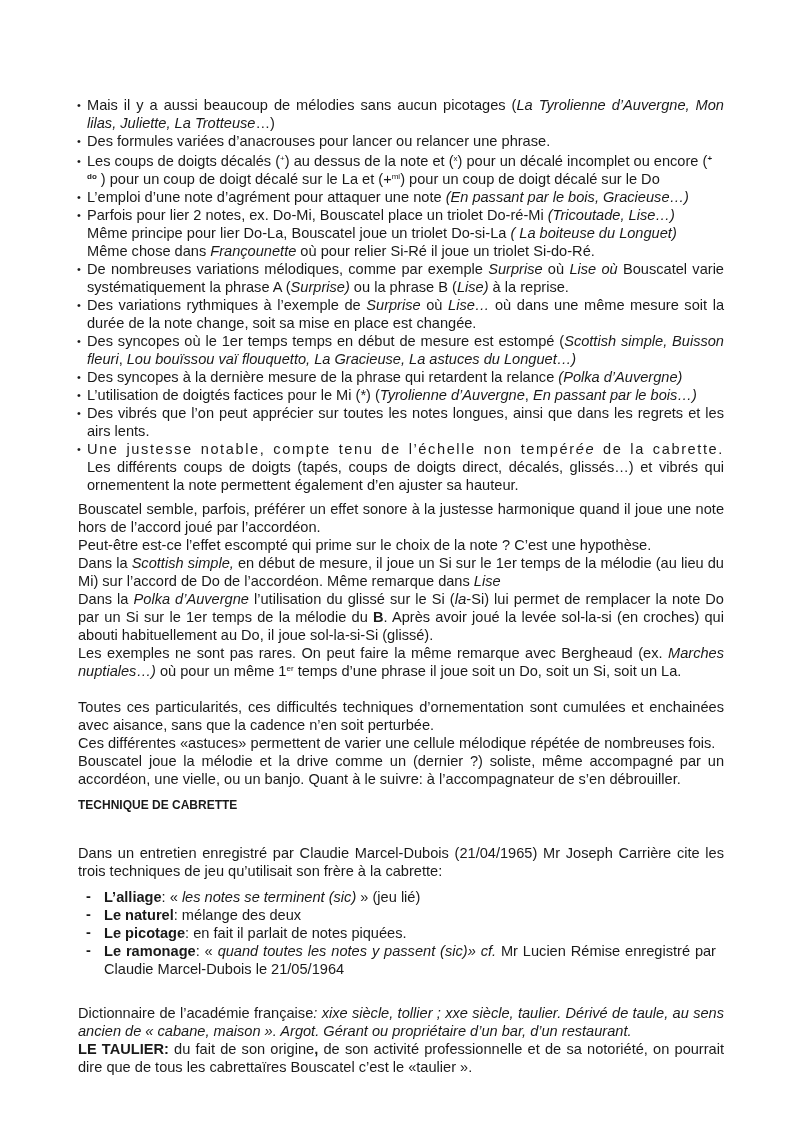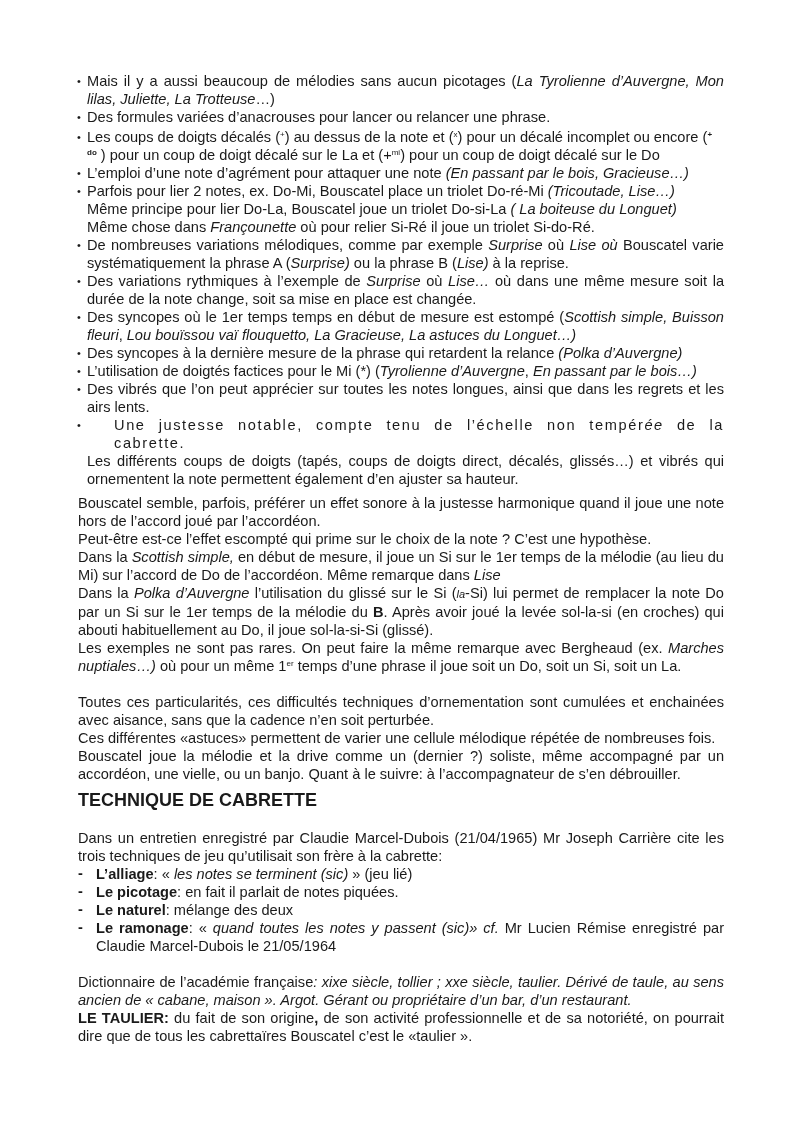--- a/index.html
+++ b/index.html
@@ -1,35 +1,35 @@
 <!DOCTYPE html>
 <html><head>
 <meta charset="utf-8">
 <style>
   html, body { margin: 0; padding: 0; background: #ffffff; }
   body {
     width: 800px; height: 1131px; position: relative; overflow: hidden;
     font-family: "Liberation Sans", sans-serif;
     font-size: 14.6px; line-height: 18px; color: #1a1a1a;
   }
-  .page { position: absolute; left: 78px; top: 72px; width: 646px; }
+  .page { position: absolute; left: 78px; top: 96px; width: 646px; }
   ul.bullets { list-style: none; margin: 0; padding: 0; }
   ul.bullets li { position: relative; padding-left: 9px; margin: 0; }
   ul.bullets li::before {
     content: "•"; position: absolute; left: -1px; top: 0; font-size: 11px;
   }
   ul.bullets li.gap { margin-top: 2px; }
   .just { text-align: justify; }
-  .spread { text-align: justify; text-align-last: justify; margin-left: 27px; }
+  .spread { text-align: justify; text-align-last: justify; }
   .spaced { letter-spacing: 1.6px; word-spacing: 2px; }
   p { margin: 0; }
   .para { text-align: justify; }
   .blank { height: 18px; }
-  .heading { font-weight: bold; font-size: 18px; margin-top: 8px; margin-bottom: 4px; }
-  ul.dashes { list-style: none; margin: 0; padding: 0; }
+  .heading { font-weight: bold; font-size: 12px; margin-top: 8px; margin-bottom: 14px; }
+  ul.dashes { list-style: none; margin: 8px; padding: 0; }
   ul.dashes li { position: relative; padding-left: 18px; }
   ul.dashes li::before { content: "-"; position: absolute; left: 0; top: -1px; font-weight: bold; }
   i, .it { font-style: italic; }
   b { font-weight: bold; }
   sup { font-size: 8px; line-height: 0; vertical-align: 5px; }
   .sym { font-size: 10px; }
 </style>
 </head>
 <body>
 
@@ -55,38 +55,38 @@
       <div class="spread spaced"><span>Une justesse notable, compte tenu de l’échelle non tempér</span><i>ée</i><span> de la cabrette.</span></div>
       <div class="just"><span>Les différents coups de doigts (tapés, coups de doigts direct, décalés, glissés…) et vibrés qui ornementent la note permettent également d’en ajuster sa hauteur.</span></div>
     </li>
   </ul>
 
   <div style="height:6px"></div>
 
   <p class="para">Bouscatel semble, parfois, préférer un effet sonore à la justesse harmonique quand il joue une note hors de l’accord joué par l’accordéon.</p>
   <p>Peut-être est-ce l’effet escompté qui prime sur le choix de la note ? C’est une hypothèse.</p>
   <p class="para"><span>Dans la </span><i>Scottish simple,</i><span> en début de mesure, il joue un Si sur le 1er temps de la mélodie (au lieu du Mi) sur l’accord de Do de l’accordéon. Même remarque dans </span><i>Lise</i></p>
-  <p class="para"><span>Dans la </span><i>Polka d’Auvergne</i><span> l’utilisation du glissé sur le Si (</span><i style="font-size:11px">la</i><span>-Si) lui permet de remplacer la note Do par un Si sur le 1er temps de la mélodie du </span><b>B</b><span>. Après avoir joué la levée sol-la-si (en croches) qui abouti habituellement au Do, il joue sol-la-si-Si (glissé).</span></p>
+  <p class="para"><span>Dans la </span><i>Polka d’Auvergne</i><span> l’utilisation du glissé sur le Si (</span><i style="font-size:15px">la</i><span>-Si) lui permet de remplacer la note Do par un Si sur le 1er temps de la mélodie du </span><b>B</b><span>. Après avoir joué la levée sol-la-si (en croches) qui abouti habituellement au Do, il joue sol-la-si-Si (glissé).</span></p>
   <p class="para"><span>Les exemples ne sont pas rares. On peut faire la même remarque avec Bergheaud (ex. </span><i>Marches nuptiales…)</i><span> où pour un même 1</span><sup>er</sup><span> temps d’une phrase il joue soit un Do, soit un Si, soit un La.</span></p>
 
   <div class="blank"></div>
 
   <p class="para">Toutes ces particularités, ces difficultés techniques d’ornementation sont cumulées et enchainées avec aisance, sans que la cadence n’en soit perturbée.</p>
   <p class="para">Ces différentes «astuces» permettent de varier une cellule mélodique répétée de nombreuses fois.</p>
   <p class="para">Bouscatel joue la mélodie et la drive comme un (dernier ?) soliste, même accompagné par un accordéon, une vielle, ou un banjo. Quant à le suivre: à l’accompagnateur de s’en débrouiller.</p>
 
   <div class="heading">TECHNIQUE DE CABRETTE</div>
 
   <div style="height:16px"></div>
 
   <p class="para">Dans un entretien enregistré par Claudie Marcel-Dubois (21/04/1965) Mr Joseph Carrière cite les trois techniques de jeu qu’utilisait son frère à la cabrette:</p>
   <ul class="dashes">
     <li><b>L’alliage</b><span>: « </span><i>les notes se terminent (sic)</i><span> » (jeu lié)</span></li>
+    <li><b>Le naturel</b><span>: mélange des deux</span></li>
     <li><b>Le picotage</b><span>: en fait il parlait de notes piquées.</span></li>
-    <li><b>Le naturel</b><span>: mélange des deux</span></li>
     <li class="just"><b>Le ramonage</b><span>: « </span><i>quand toutes les notes y passent (sic)» cf.</i><span> Mr Lucien Rémise enregistré par Claudie Marcel-Dubois le 21/05/1964</span></li>
   </ul>
 
   <div class="blank"></div>
 
   <p class="para"><span>Dictionnaire de l’académie française</span><i>: xixe siècle, tollier ; xxe siècle, taulier. Dérivé de taule, au sens ancien de « cabane, maison ». Argot. Gérant ou propriétaire d’un bar, d’un restaurant.</i></p>
   <p class="para"><b>LE TAULIER:</b><span> du fait de son origine</span><b>,</b><span> de son activité professionnelle et de sa notoriété, on pourrait dire que de tous les cabrettaïres Bouscatel c’est le «taulier ».</span></p>
 
 </div>
 

